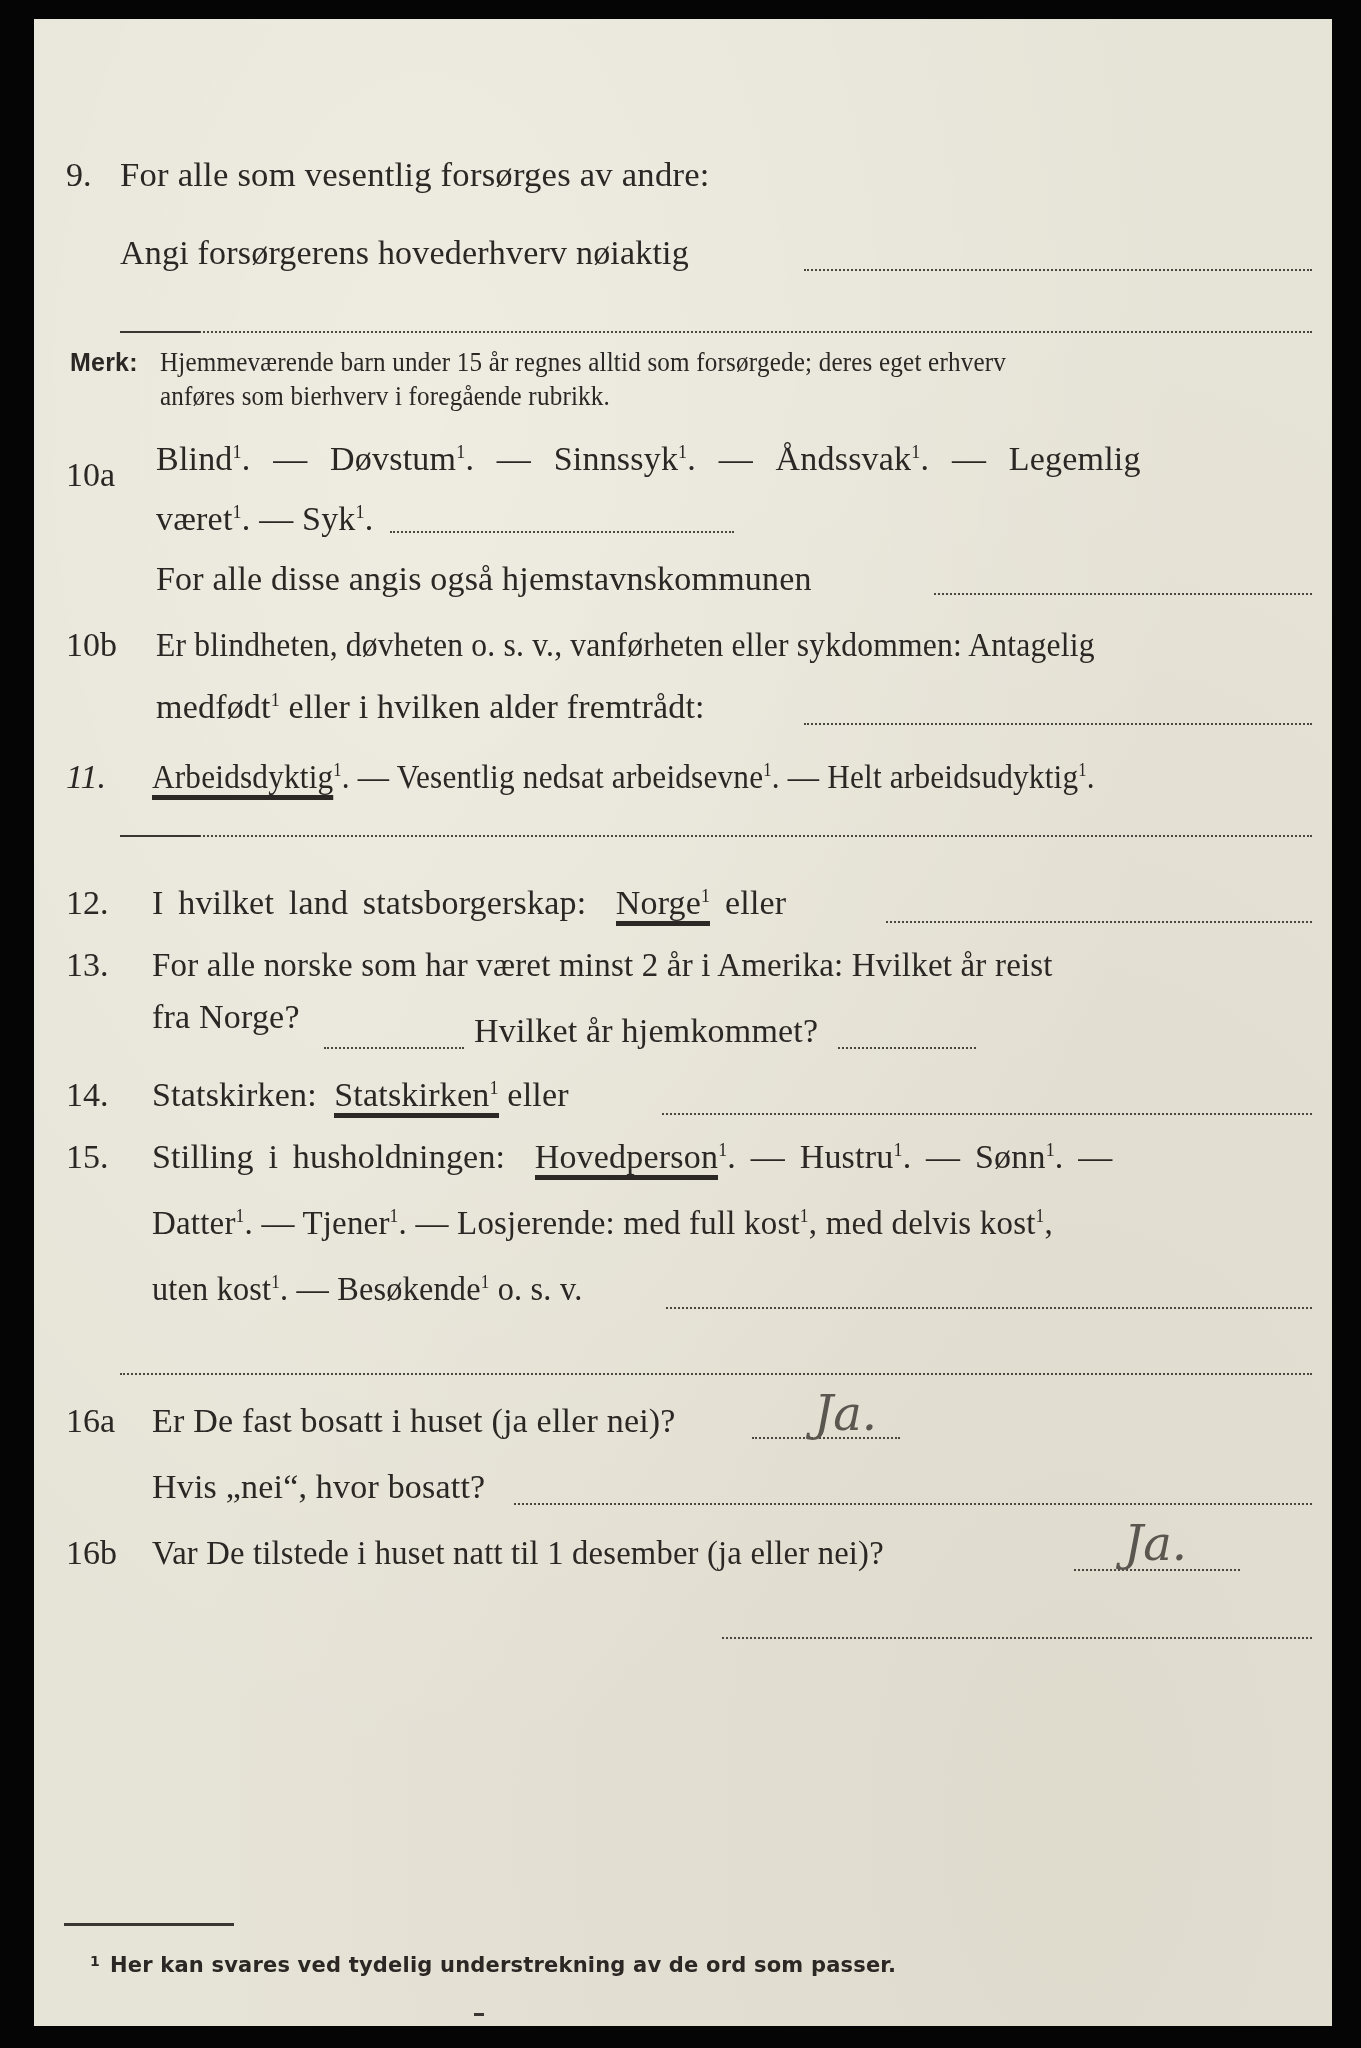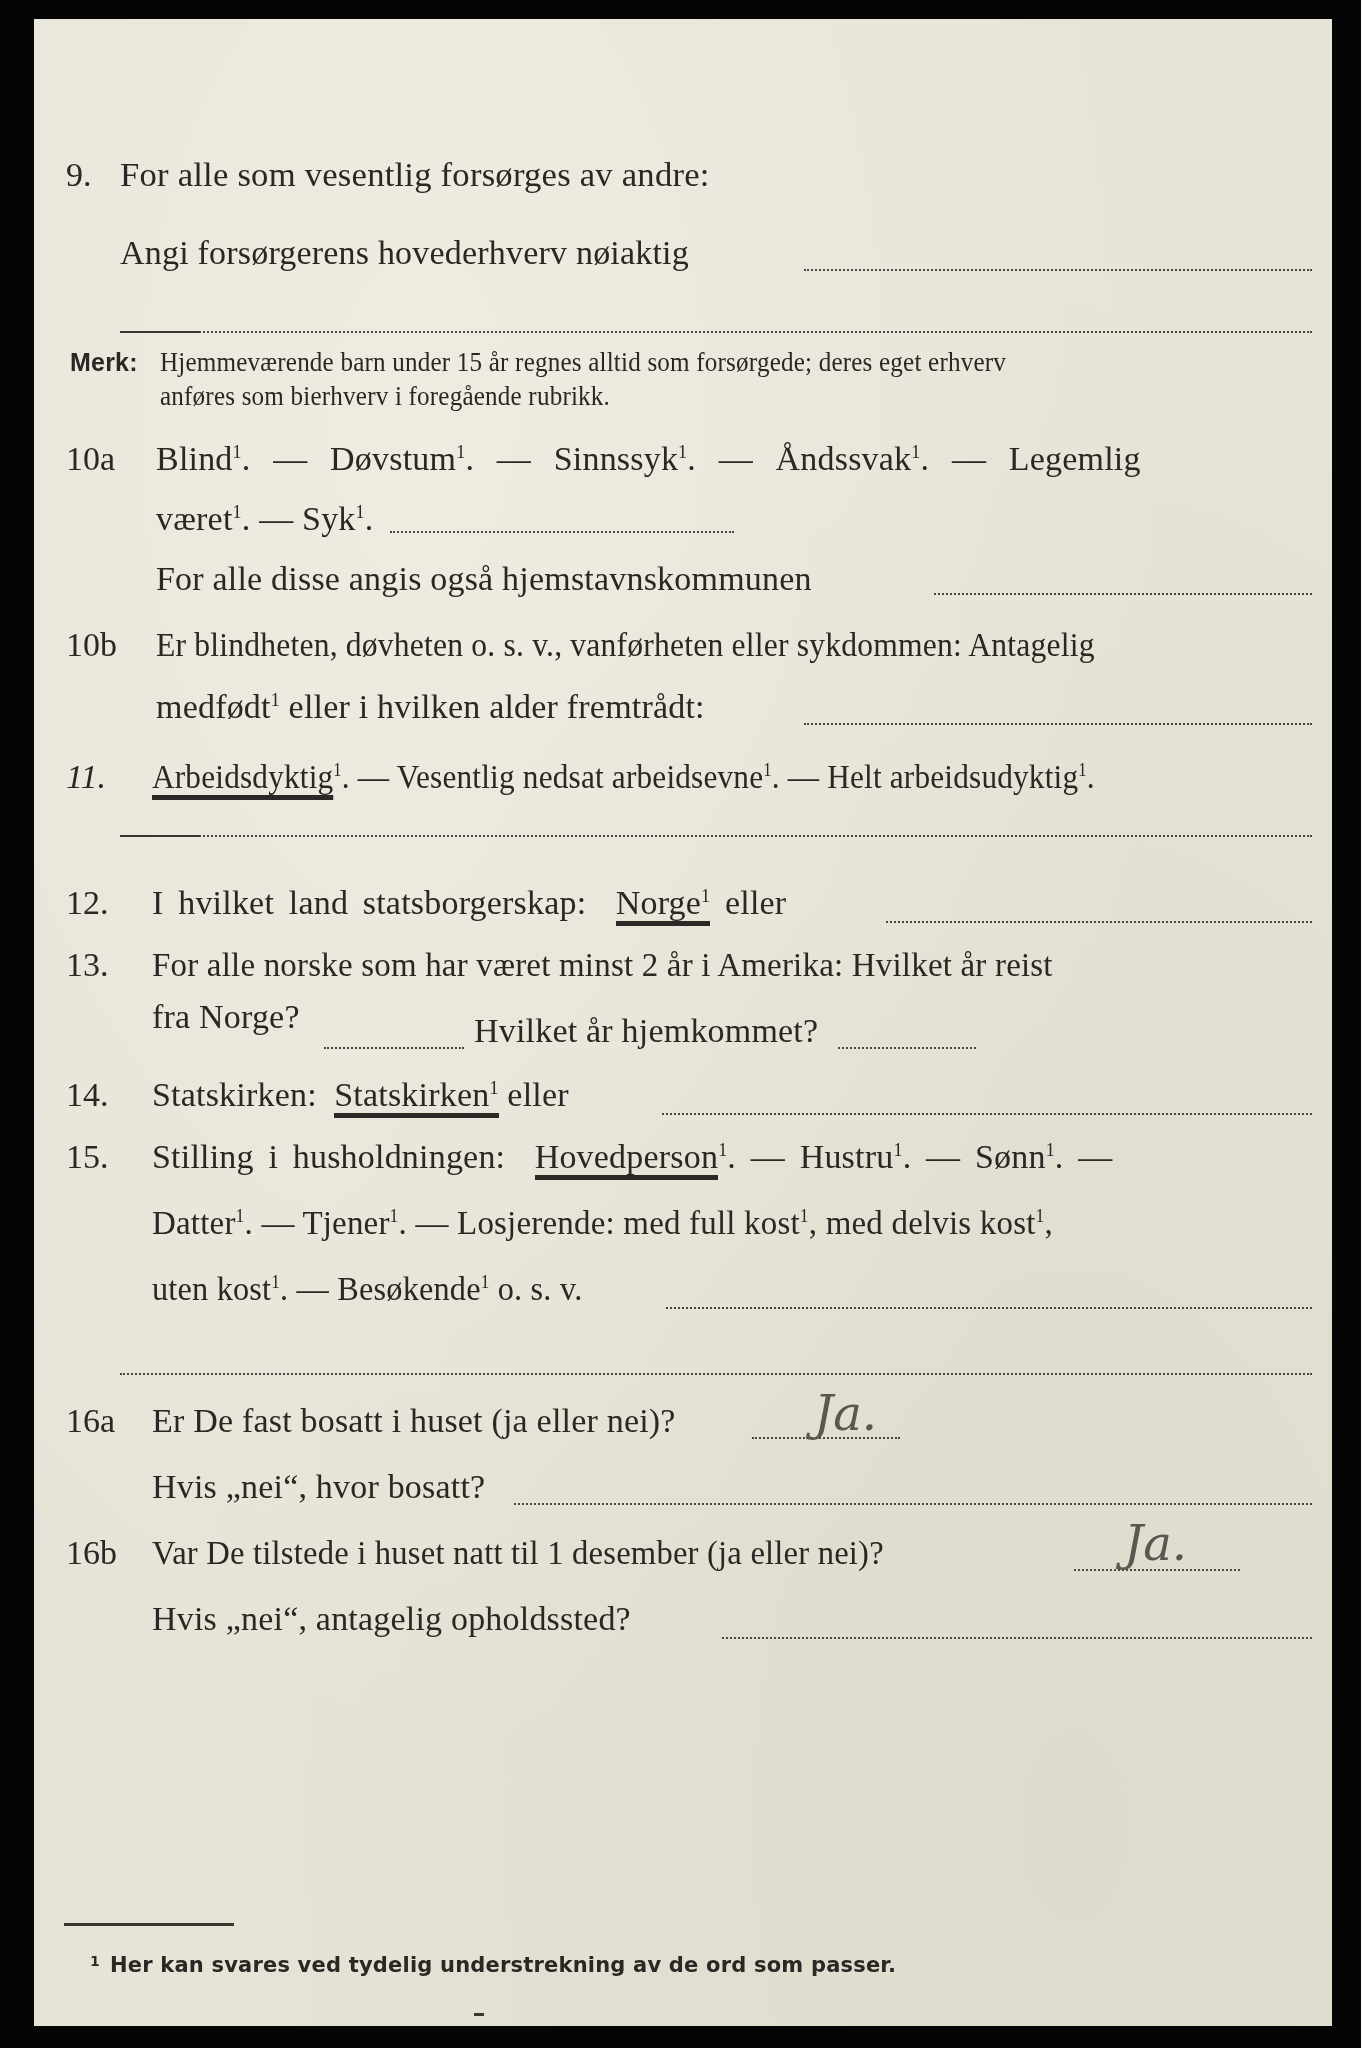--- a/index.html
+++ b/index.html
@@ -46,21 +46,21 @@
   <span class="num" style="left:32px;top:136px;">9.</span>
   <span class="line" style="left:86px;top:136px;transform:scaleX(1.02);">For alle som vesentlig forsørges av andre:</span>
   <span class="line" style="left:86px;top:214px;">Angi forsørgerens hovederhverv nøiaktig</span>
   <div class="dots" style="left:770px;top:250px;width:508px;"></div>
   <div class="dots solid-start" style="left:86px;top:312px;width:1192px;"></div>
 
   <span class="line merk" style="left:36px;top:326px;font-weight:bold;font-family:'Liberation Sans',sans-serif;font-size:25px;">Merk:</span>
   <span class="line merk" style="left:126px;top:326px;transform:scaleX(0.93);">Hjemmeværende barn under 15 år regnes alltid som forsørgede; deres eget erhverv</span>
   <span class="line merk" style="left:126px;top:360px;transform:scaleX(0.93);">anføres som bierhverv i foregående rubrikk.</span>
 
-  <span class="num" style="left:32px;top:420px;">10a</span>
+  <span class="num" style="left:32px;top:436px;">10a</span>
   <span class="line" style="left:122px;top:420px;word-spacing:14px;">
     <span><span>Blind</span><sup>1</sup></span><span>. — Døvstum</span><sup>1</sup><span>. — Sinnssyk</span><sup>1</sup><span>. — Åndssvak</span><sup>1</sup><span>. — Legemlig</span>
   </span>
   <span class="line" style="left:122px;top:480px;">
     <span>været</span><sup>1</sup><span>. — Syk</span><sup>1</sup>.
   </span>
   <div class="dots" style="left:356px;top:512px;width:344px;"></div>
   <span class="line" style="left:122px;top:540px;">For alle disse angis også hjemstavnskommunen</span>
   <div class="dots" style="left:900px;top:574px;width:378px;"></div>
 
@@ -113,21 +113,20 @@
   <span class="line" style="left:118px;top:1382px;">Er De fast bosatt i huset (ja eller nei)?</span>
   <div class="dots" style="left:718px;top:1418px;width:148px;"></div>
   <span class="hand" style="left:780px;top:1370px;">Ja.</span>
   <span class="line" style="left:118px;top:1448px;">Hvis „nei“, hvor bosatt?</span>
   <div class="dots" style="left:480px;top:1484px;width:798px;"></div>
 
   <span class="num" style="left:32px;top:1514px;">16b</span>
   <span class="line" style="left:118px;top:1514px;transform:scaleX(0.96);">Var De tilstede i huset natt til 1 desember (ja eller nei)?</span>
   <div class="dots" style="left:1040px;top:1550px;width:166px;"></div>
   <span class="hand" style="left:1090px;top:1500px;">Ja.</span>
-  <span class="line" style="left:118px;top:1580px;">Hvis „nei“, antagelig opholdssted?</span>
   <div class="dots" style="left:688px;top:1618px;width:590px;"></div>
 
   <div class="rule" style="left:30px;top:1904px;width:170px;"></div>
   <span class="line footnote" style="left:56px;top:1922px;">
     <span style="font-size:14px;vertical-align:6px;margin-right:10px;">1</span><span>Her kan svares ved tydelig understrekning av de ord som passer.</span>
   </span>
   <div style="position:absolute;left:440px;top:1994px;width:10px;height:3px;background:#3a3632;"></div>
 </div>
 
 </body></html>

